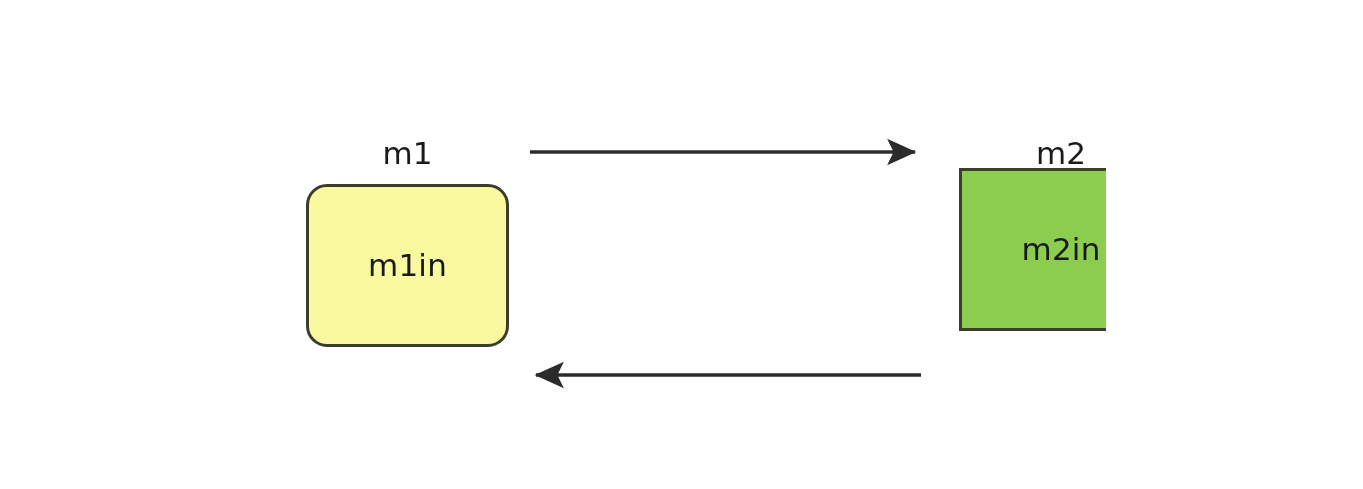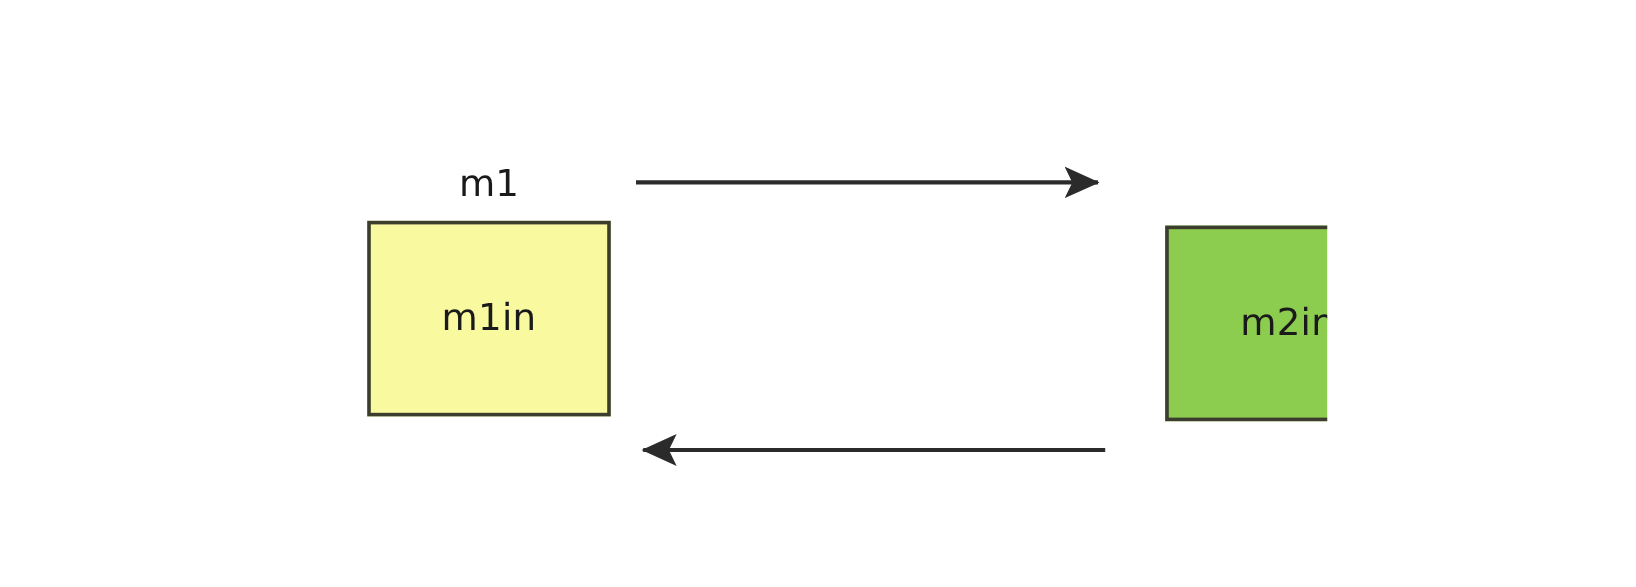--- a/index.html
+++ b/index.html
@@ -32,28 +32,28 @@
     color: #1a1a1a;
     letter-spacing: 0.2px;
     line-height: 1;
   }
   #box-m1 {
     left: 306px;
     top: 184px;
     width: 203px;
     height: 163px;
     background: #f9f9a0;
+    border-radius: 21px;
   }
   #box-m2 {
     left: 959px;
-    top: 188px;
+    top: 168px;
     width: 204px;
     height: 163px;
     background: #8ccd4f;
-    margin-left: 12px;
   }
 
   
   .box-caption {
     position: absolute;
     font-size: 31px;
     color: #1a1a1a;
     line-height: 1;
     text-align: center;
     white-space: nowrap;
@@ -102,20 +102,21 @@
 <body>
 
 <div id="canvas">
 
   <div class="box-caption" id="caption-m1">m1</div>
 
   <div class="module-box" id="box-m1">
     <span class="box-label">m1in</span>
   </div>
 
+  <div class="box-caption" id="caption-m2">m2</div>
 
   <div class="module-box" id="box-m2">
     <span class="box-label">m2in</span>
   </div>
 
   <svg id="arrow-layer" viewBox="0 0 1363 489">
     <defs>
       <marker id="head-right" markerWidth="9" markerHeight="9" refX="8.2" refY="4.5" orient="auto" markerUnits="strokeWidth">
         <path d="M0,0.6 L8.6,4.5 L0,8.4 L1.9,4.5 Z" fill="#2b2b2b"></path>
       </marker>

